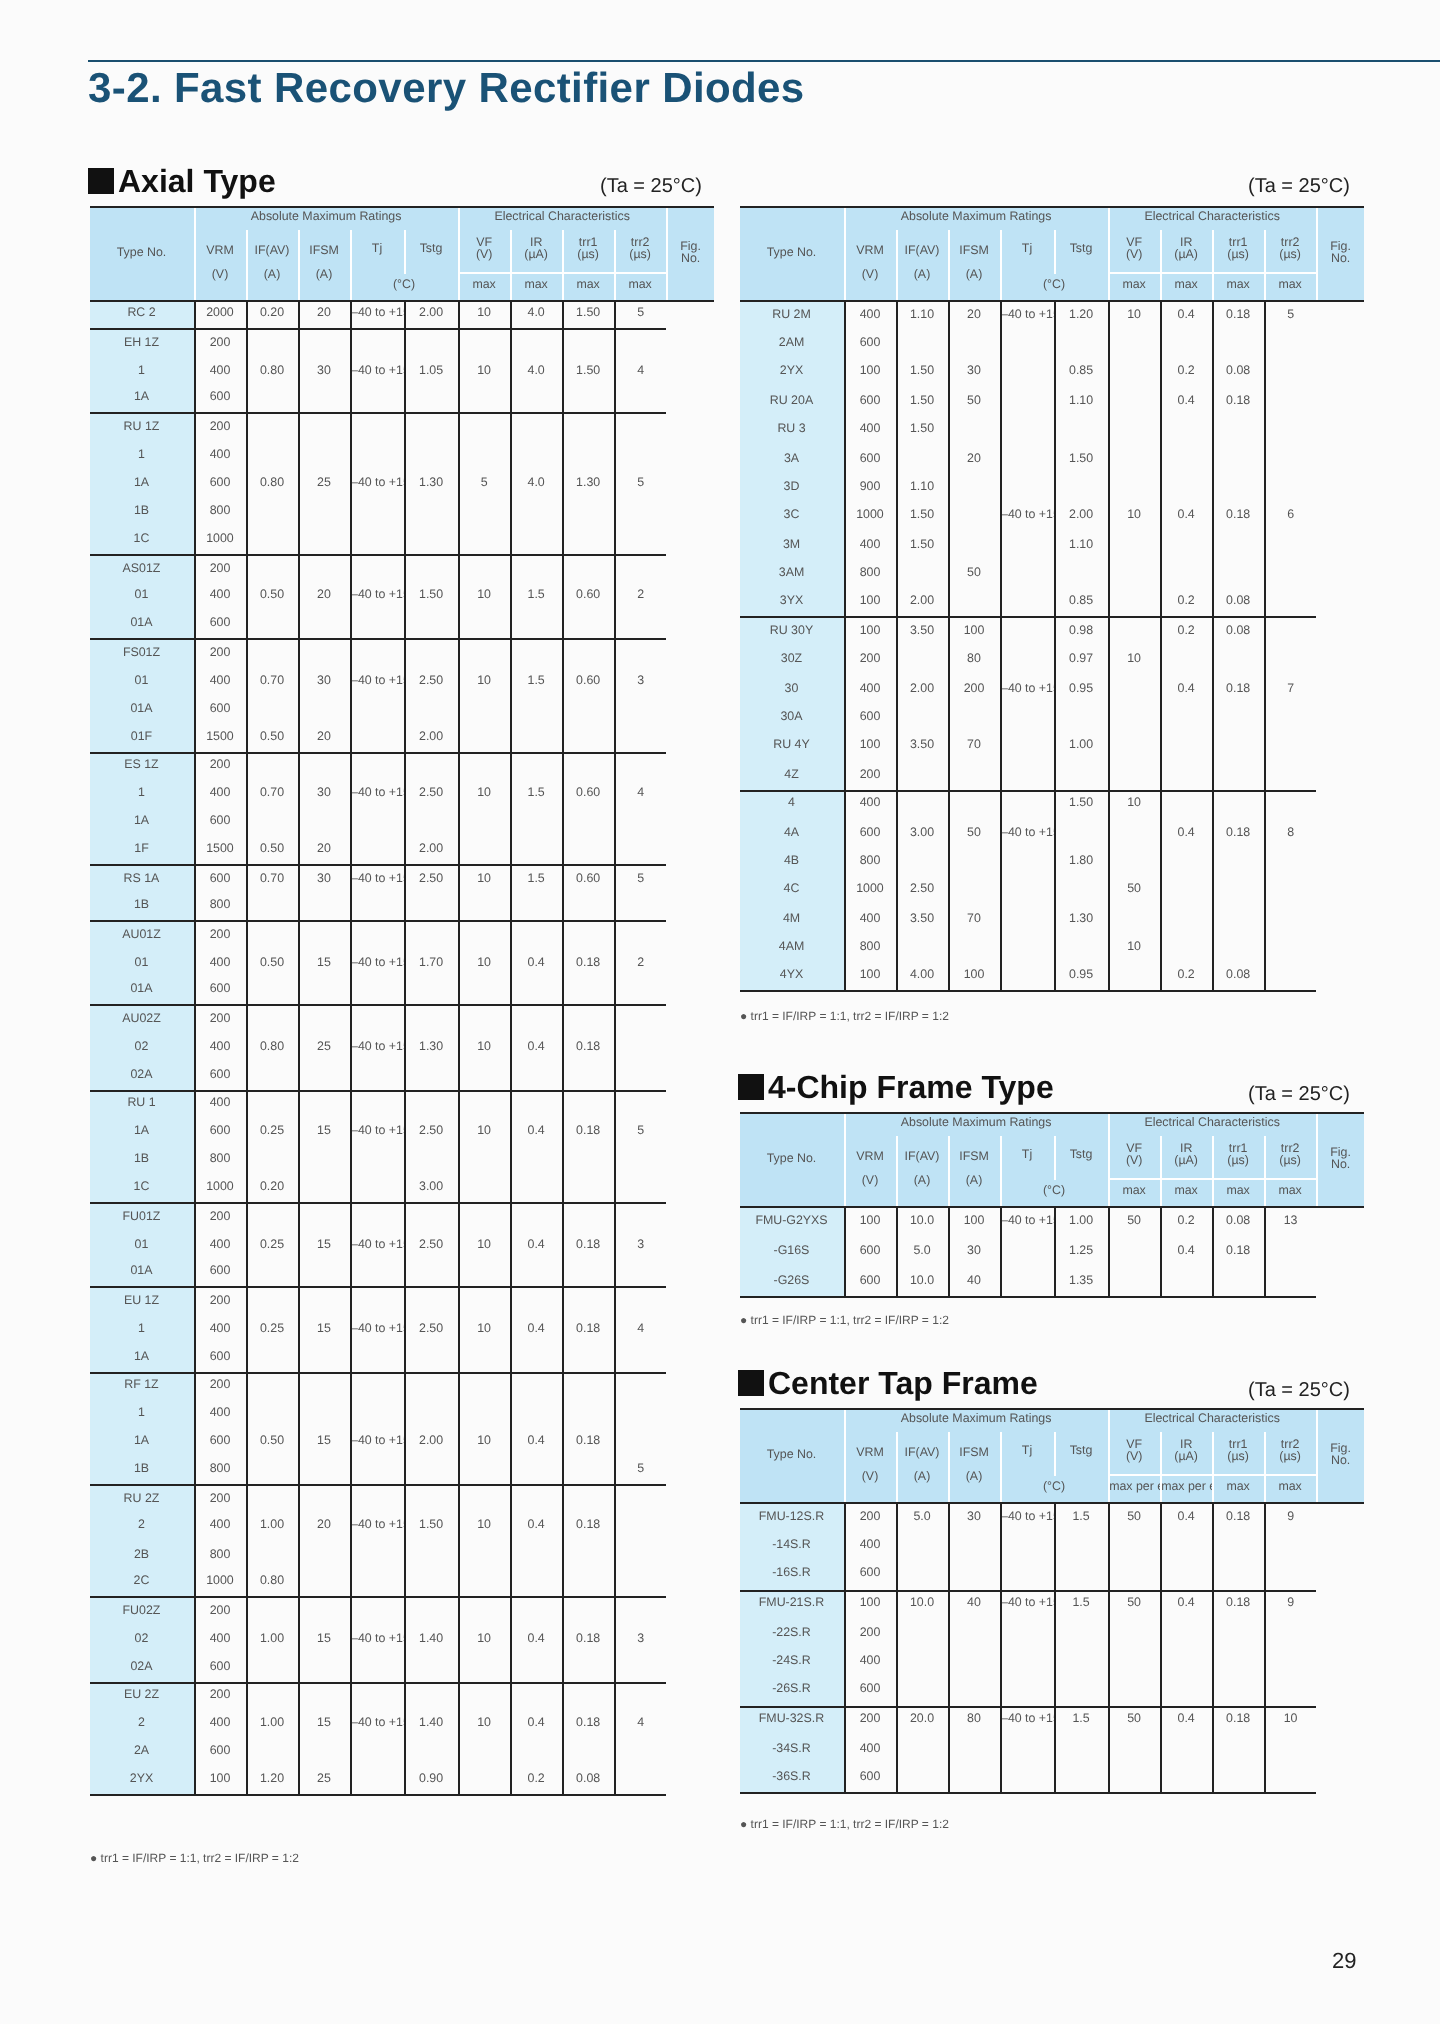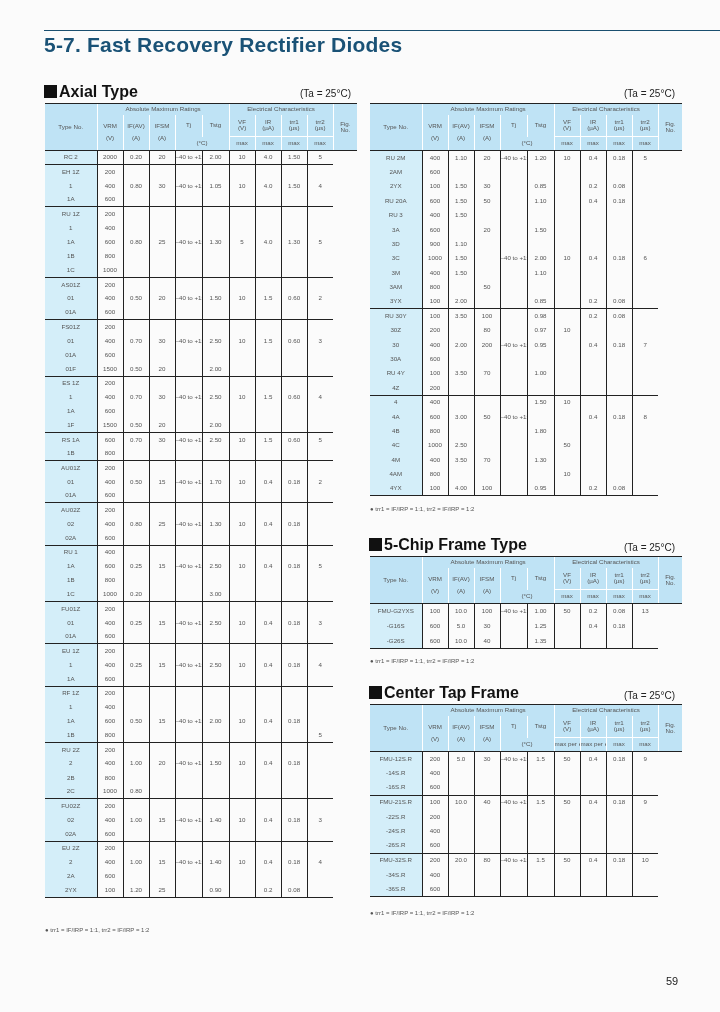--- a/index.html
+++ b/index.html
@@ -21,21 +21,21 @@
   .br { border-right:1px solid #222; }
   .bbl { border-bottom:1.5px solid #222; }
   .wl { border-left:1px solid #fff; }
   .wb { border-bottom:1px solid #fff; }
   .note { position:absolute; font-size:6px; color:#555; }
   .pagenum { position:absolute; left:666px; top:975px; font-size:11px; color:#222; }
 </style>
 </head>
 <body>
 
-<div class="page-title">5-7. Fast Recovery Rectifier Diodes</div>
+<div class="page-title">3-2. Fast Recovery Rectifier Diodes</div>
 
 <div class="section-title" style="left:44px;top:83px;"><span class="sq"></span><span>Axial Type</span></div>
 <div class="ta" style="left:300px;top:88px;">(Ta = 25°C)</div>
 
 <table class="spec" id="t-axial" style="left:45px;top:103px;width:312px;">
     <colgroup>
       <col style="width: 52px;">
       <col style="width: 26px;">
       <col style="width: 26px;">
       <col style="width: 26px;">
@@ -1041,21 +1041,21 @@
         <td class="bl bbl br">0.95</td>
         <td class="bl bbl"></td>
         <td class="bl bbl">0.2</td>
         <td class="bl bbl br">0.08</td>
         <td class="bl bbl"></td>
       </tr>
     </tbody>
   </table>
 <div class="note" style="left:370px;top:506px;">● trr1 = IF/IRP = 1:1, trr2 = IF/IRP = 1:2</div>
 
-<div class="section-title" style="left:369px;top:536px;"><span class="sq"></span><span>5-Chip Frame Type</span></div>
+<div class="section-title" style="left:369px;top:536px;"><span class="sq"></span><span>4-Chip Frame Type</span></div>
 <div class="ta" style="left:624px;top:542px;">(Ta = 25°C)</div>
 <table class="spec" id="t-chip" style="left:370px;top:556px;width:312px;">
     <colgroup>
       <col style="width: 52px;">
       <col style="width: 26px;">
       <col style="width: 26px;">
       <col style="width: 26px;">
       <col style="width: 27px;">
       <col style="width: 27px;">
       <col style="width: 26px;">
@@ -1291,13 +1291,13 @@
         <td class="bl bbl br"></td>
         <td class="bl bbl"></td>
         <td class="bl bbl"></td>
         <td class="bl bbl br"></td>
         <td class="bl bbl"></td>
       </tr>
     </tbody>
   </table>
 <div class="note" style="left:370px;top:910px;">● trr1 = IF/IRP = 1:1, trr2 = IF/IRP = 1:2</div>
 
-<div class="pagenum">59</div>
+<div class="pagenum">29</div>
 
 </body></html>

